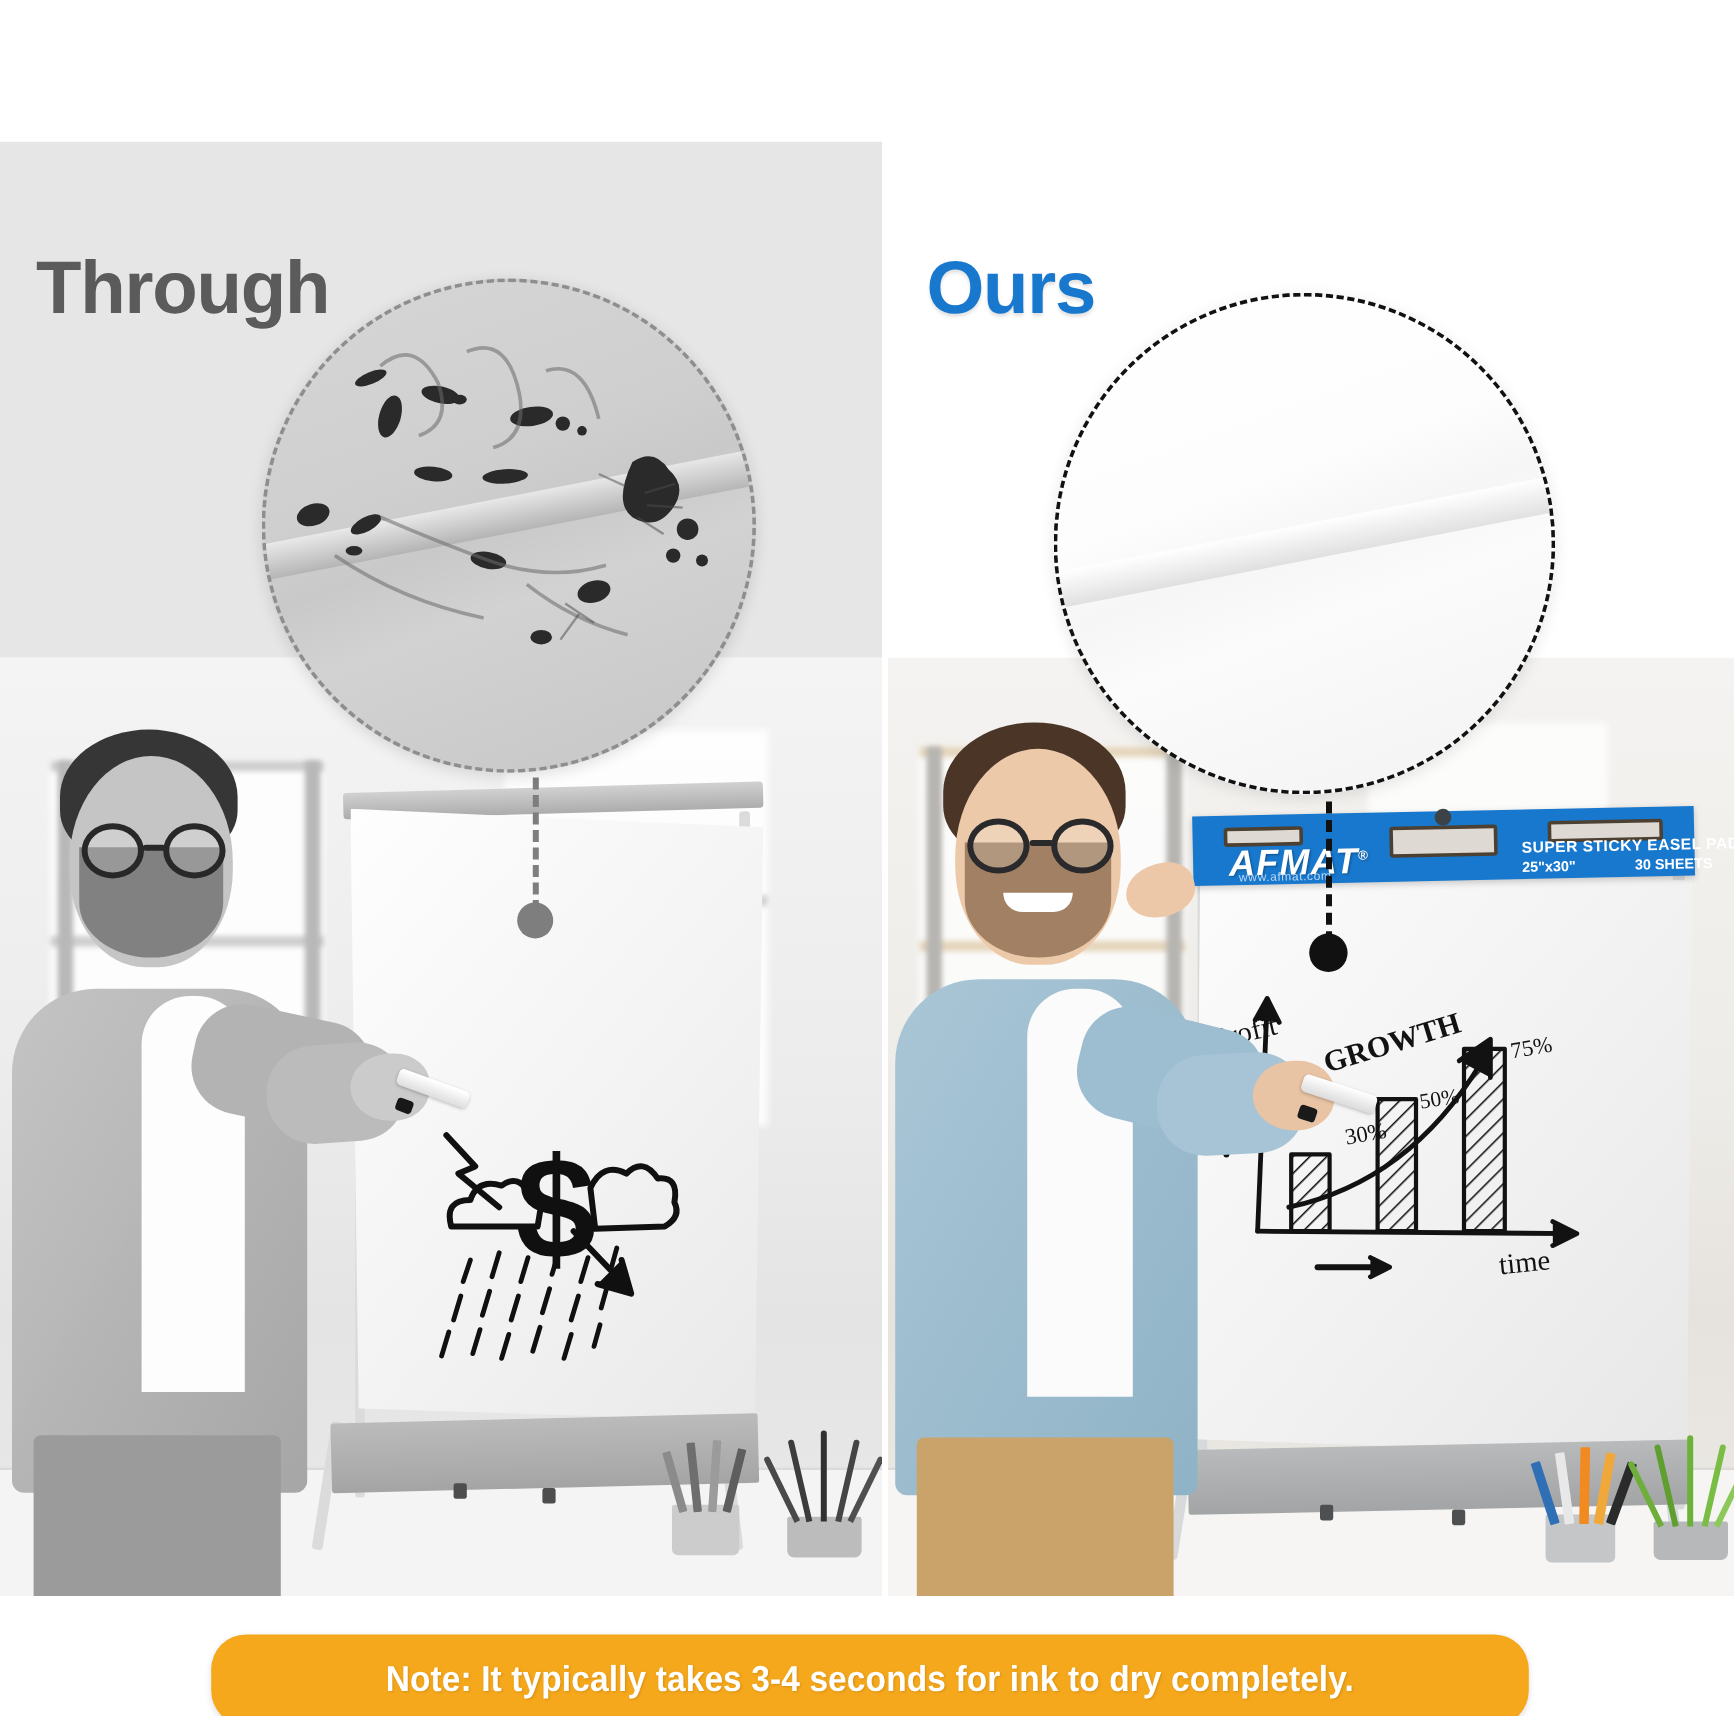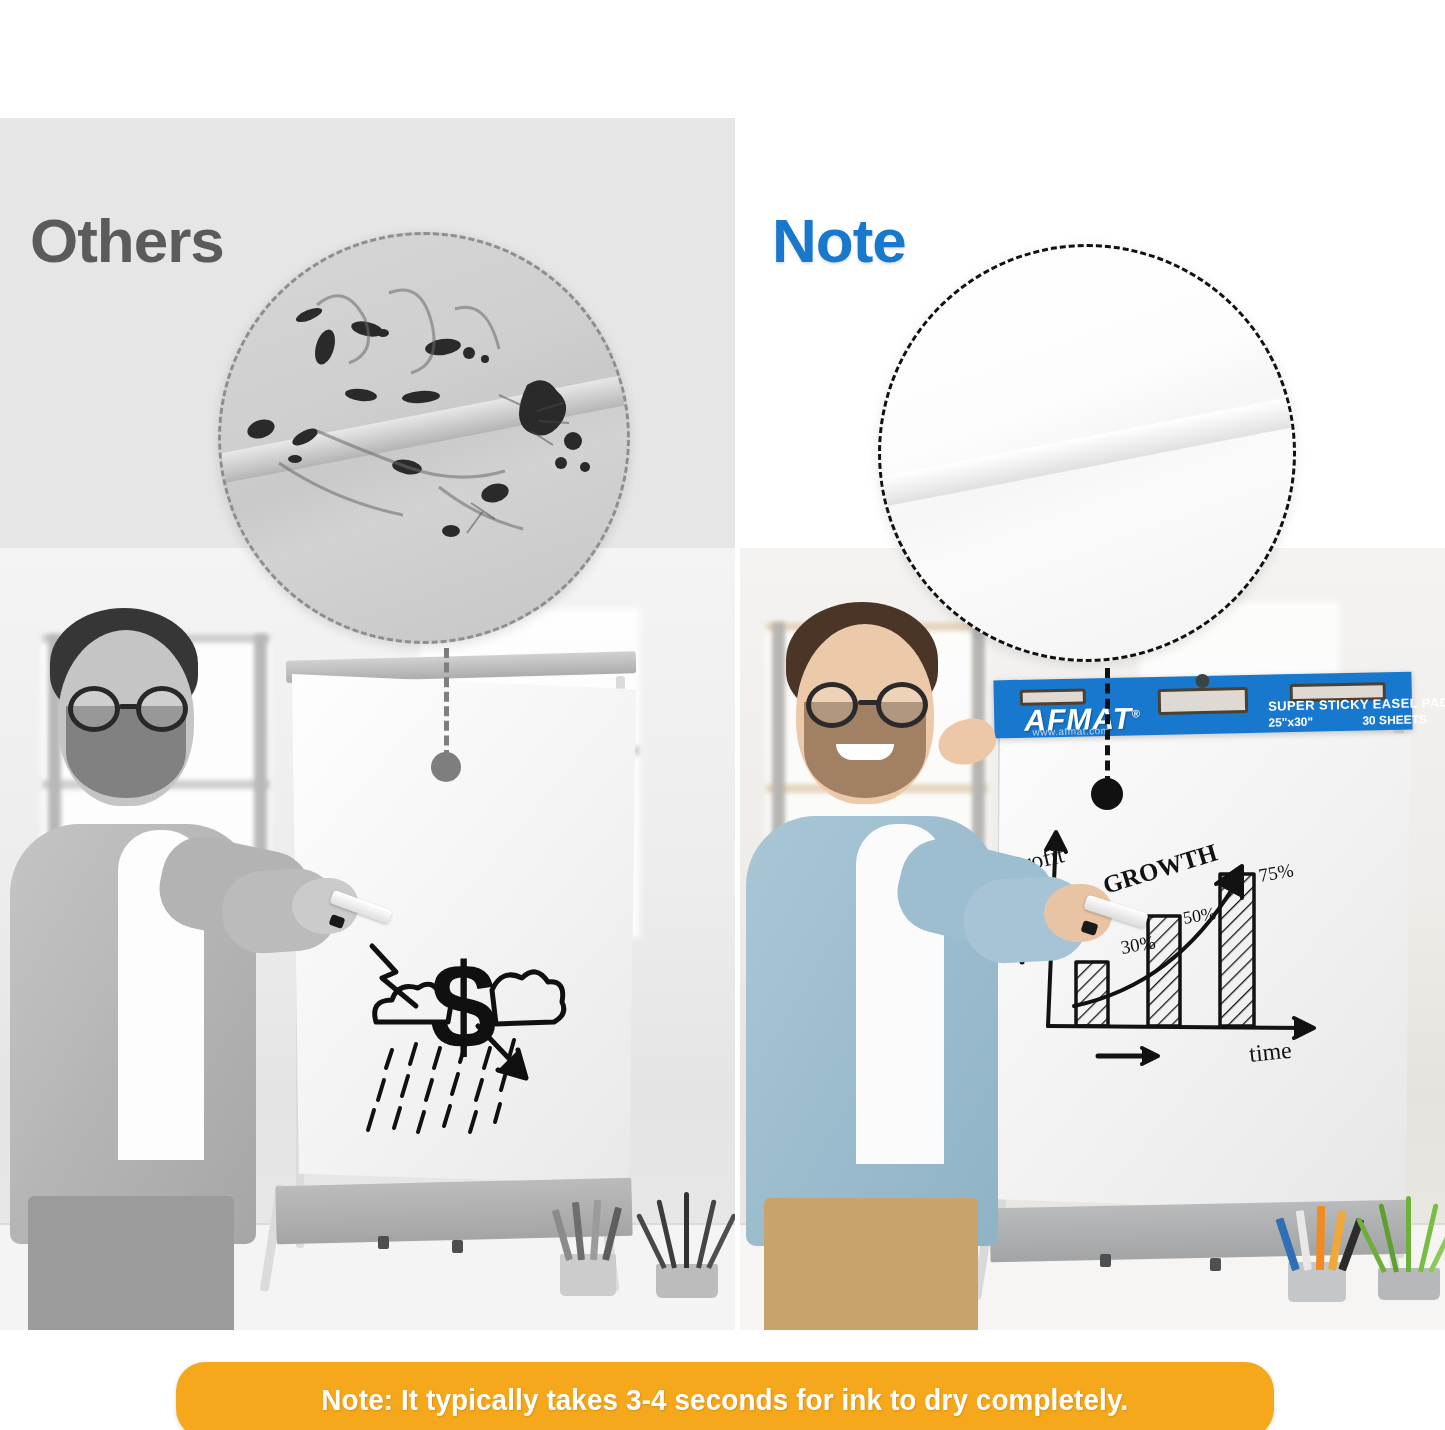--- a/index.html
+++ b/index.html
@@ -466,20 +466,20 @@
         <path d="M250,268 l24,16"></path>
           <path d="M262,276 l-16,22"></path>
       </g>
     </svg>
   </div>
 
   <div class="zoom-circle zc-right">
     <div class="paper-fold fold-r"></div>
   </div>
 
-  <div class="cmp-label label-others">Others</div>
-  <div class="cmp-label label-ours">Note</div>
+  <div class="cmp-label label-others">Through</div>
+  <div class="cmp-label label-ours">Ours</div>
 
   <div class="note-banner">
     <span class="note-text">Note: It typically takes 3-4 seconds for ink to dry completely.</span>
   </div>
 
 </div>
 
 </body></html>

